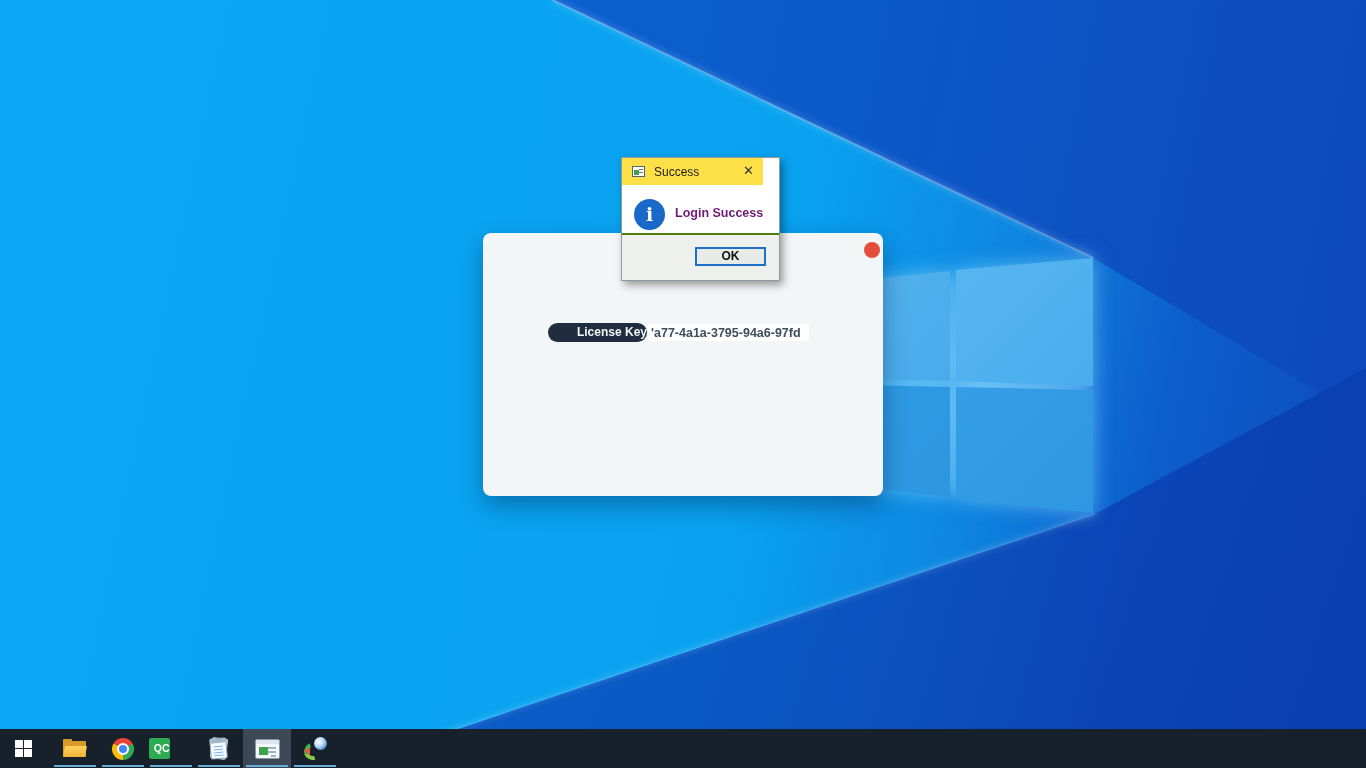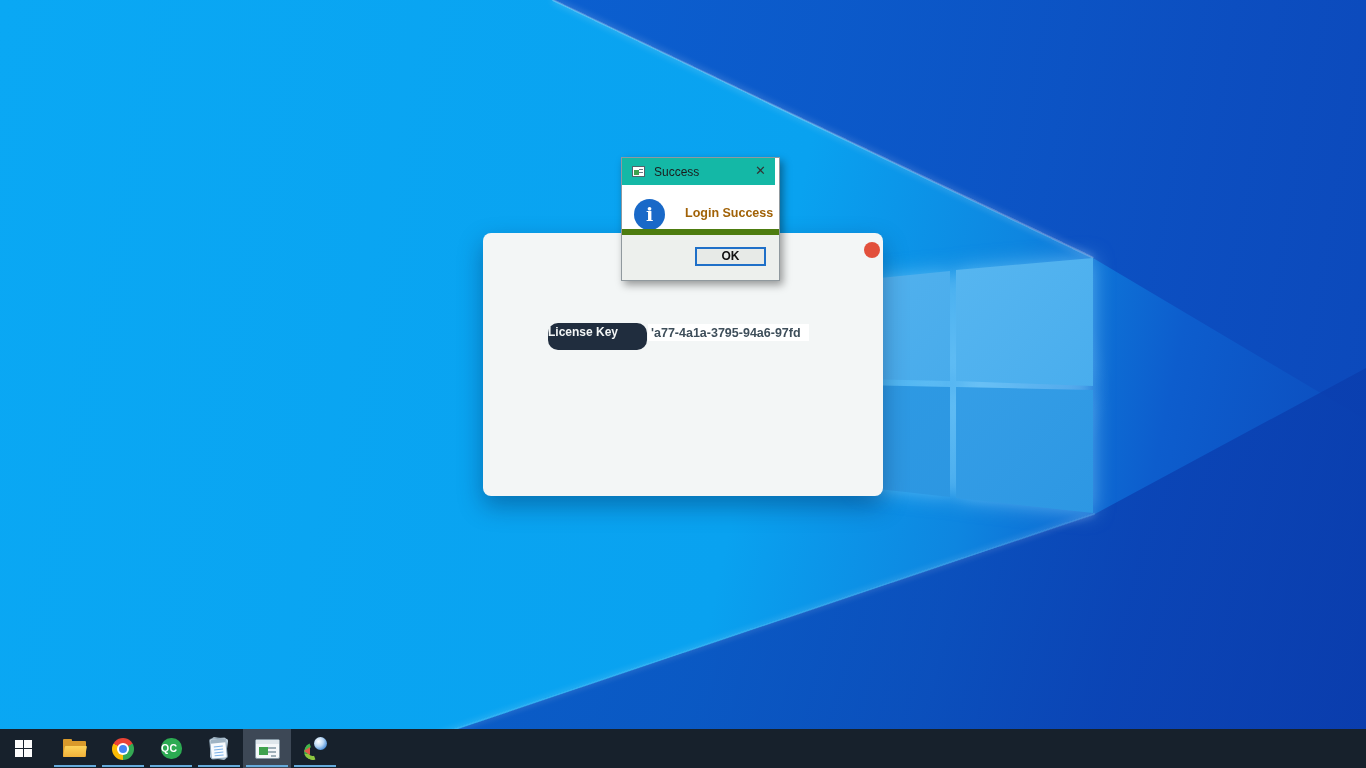--- a/index.html
+++ b/index.html
@@ -35,56 +35,56 @@
   .pane-bl{background:linear-gradient(135deg,#2f9ce5,#2b94e0);
     clip-path:polygon(2px 131px,92px 133px,92px 243px,2px 233px);}
   .pane-br{background:linear-gradient(135deg,#3ba4e9,#2d97e3);
     clip-path:polygon(98px 133px,235px 136px,235px 259px,98px 244px);}
 
   
   .app-window{position:absolute;left:483px;top:233px;width:400px;height:263px;z-index:10;
     background:#f3f6f6;border-radius:8px;box-shadow:0 10px 25px rgba(0,20,60,.35);}
   .close-dot{position:absolute;left:381px;top:9px;width:16px;height:16px;border-radius:50%;
     background:#e2503c;cursor:pointer;}
-  .license-pill{position:absolute;left:65px;top:90px;width:99px;height:27px;border-radius:10px;
+  .license-pill{position:absolute;left:65px;top:90px;width:99px;height:19px;border-radius:10px;
     background:#202d3e;color:#f2f5f5;font-size:12px;font-weight:bold;
-    text-align:left;line-height:19px;}
+    text-align:right;line-height:19px;}
   .license-input{position:absolute;left:165px;top:91px;width:155px;height:17px;
     background:#ffffff;border:none;outline:none;padding:0 3px;
     font-family:"Liberation Sans","DejaVu Sans",sans-serif;
     font-size:12.5px;font-weight:bold;color:#3e4e5a;}
   .login-btn{position:absolute;left:65px;top:128px;width:260px;height:21px;border-radius:10px;
     background:#202d3e;color:#f2f5f5;font-size:12.5px;font-weight:bold;
     text-align:center;line-height:21px;cursor:pointer;}
 
   
   .watermark{position:absolute;left:486px;top:270px;z-index:15;
     font-family:"DejaVu Sans","Liberation Sans",sans-serif;
     font-size:110px;font-weight:bold;line-height:1;letter-spacing:0px;
     color:rgba(195,221,187,.66);pointer-events:none;white-space:nowrap;}
 
   
   .dialog{position:absolute;left:621px;top:157px;width:159px;height:124px;z-index:20;
     background:#ffffff;border:1px solid #90999e;box-shadow:3px 4px 8px rgba(0,0,0,.38);
     box-sizing:border-box;}
-  .dlg-titlebar{position:absolute;left:0;top:0;right:4px;height:27px;background:#14b8a6;}
+  .dlg-titlebar{position:absolute;left:0;top:0;right:16px;height:27px;background:#fde047;}
   .dlg-app-icon{position:absolute;left:10px;top:8px;width:13px;height:11px;
     background:#fff;border:1px solid #54636d;box-sizing:border-box;}
   .dlg-app-icon .g{position:absolute;left:1px;bottom:1px;width:5px;height:5px;background:#3fa24e;}
   .dlg-app-icon .l1{position:absolute;right:1px;top:2px;width:4px;height:1px;background:#6a7a84;}
   .dlg-app-icon .l2{position:absolute;right:1px;top:5px;width:4px;height:1px;background:#6a7a84;}
   .dlg-title{position:absolute;left:32px;top:7px;font-size:12px;color:#1c1c1c;}
   .dlg-close{position:absolute;right:9px;top:5px;font-size:13px;color:#333;cursor:pointer;
     font-weight:400;line-height:16px;}
   .dlg-info{position:absolute;left:12px;top:41px;width:31px;height:31px;border-radius:50%;
     background:#1969c8;color:#fff;text-align:center;line-height:31px;
     font-size:19px;font-weight:bold;font-family:"DejaVu Serif","Liberation Serif",serif;}
-  .dlg-msg{position:absolute;left:63px;top:48px;font-size:12.5px;font-weight:bold;color:#a16207;}
+  .dlg-msg{position:absolute;left:53px;top:48px;font-size:12.5px;font-weight:bold;color:#701a75;}
   .dlg-footer{position:absolute;left:0;right:0;bottom:0;height:45px;background:#edf0ed;
-    border-top:6px solid #4d7c0f;}
+    border-top:2px solid #4d7c0f;}
   .dlg-ok{position:absolute;right:13px;top:12px;width:71px;height:19px;box-sizing:border-box;
     background:#e7eae7;border:2px solid #1f70c8;color:#111;
     font-size:12px;font-weight:bold;text-align:center;line-height:15px;cursor:pointer;}
 
   
   .taskbar{position:absolute;left:0;bottom:0;width:1366px;height:39px;background:#17212c;z-index:40;}
   .tb-start{position:absolute;left:0;top:0;width:48px;height:39px;cursor:pointer;}
   .tb-start .grid{position:absolute;left:15px;top:11px;width:17px;height:17px;}
   .tb-start .sq{position:absolute;width:8px;height:8px;background:#fdfdfd;}
   .sq1{left:0;top:0}.sq2{left:9px;top:0}.sq3{left:0;top:9px}.sq4{left:9px;top:9px}
@@ -97,22 +97,22 @@
   .ic-explorer .tab{position:absolute;left:0;top:0;width:9px;height:4px;background:#d99a2b;border-radius:1px 1px 0 0;}
   .ic-explorer .back{position:absolute;left:0;top:2px;width:23px;height:16px;background:#d99a2b;border-radius:1px;}
   .ic-explorer .front{position:absolute;left:1px;top:7px;width:22px;height:11px;
     background:linear-gradient(#fdd45a,#f1b13a);transform:skewX(-10deg);border-radius:1px;}
   
   .ic-chrome{position:absolute;left:13px;top:9px;width:22px;height:22px;border-radius:50%;
     background:conic-gradient(from -60deg,#ea4335 0deg 120deg,#34a853 120deg 240deg,#fbbc05 240deg 360deg);}
   .ic-chrome .w{position:absolute;left:5px;top:5px;width:12px;height:12px;border-radius:50%;background:#fff;}
   .ic-chrome .b{position:absolute;left:7px;top:7px;width:8px;height:8px;border-radius:50%;background:#4285f4;}
   
-  .ic-qc{position:absolute;left:14px;top:9px;width:21px;height:21px;border-radius:10px;background:#2cab52;
-    color:#fff;font-size:10.5px;font-weight:bold;text-align:left;line-height:21px;letter-spacing:.3px;}
+  .ic-qc{position:absolute;left:2px;top:9px;width:21px;height:21px;border-radius:2px;background:#2cab52;
+    color:#fff;font-size:10.5px;font-weight:bold;text-align:right;line-height:21px;letter-spacing:.3px;}
   
   .ic-note{position:absolute;left:14px;top:8px;width:20px;height:23px;}
   .ic-note .p2{position:absolute;left:2px;top:1px;width:16px;height:21px;background:#cfe3f2;transform:rotate(7deg);border-radius:2px;}
   .ic-note .p1{position:absolute;left:1px;top:1px;width:17px;height:21px;background:#f7fbfe;
     border:1px solid #8fa6b8;border-radius:2px;transform:rotate(-5deg);box-sizing:border-box;}
   .ic-note .bind{position:absolute;left:0;top:0;right:0;height:4px;background:#9fb4c4;border-radius:2px 2px 0 0;}
   .ic-note .ln{position:absolute;left:3px;right:3px;height:1px;background:#7ab1e8;}
   
   .ic-form{position:absolute;left:12px;top:10px;width:25px;height:20px;background:#f5f8fa;
     border:1px solid #8698a5;border-radius:2px;box-sizing:border-box;}

